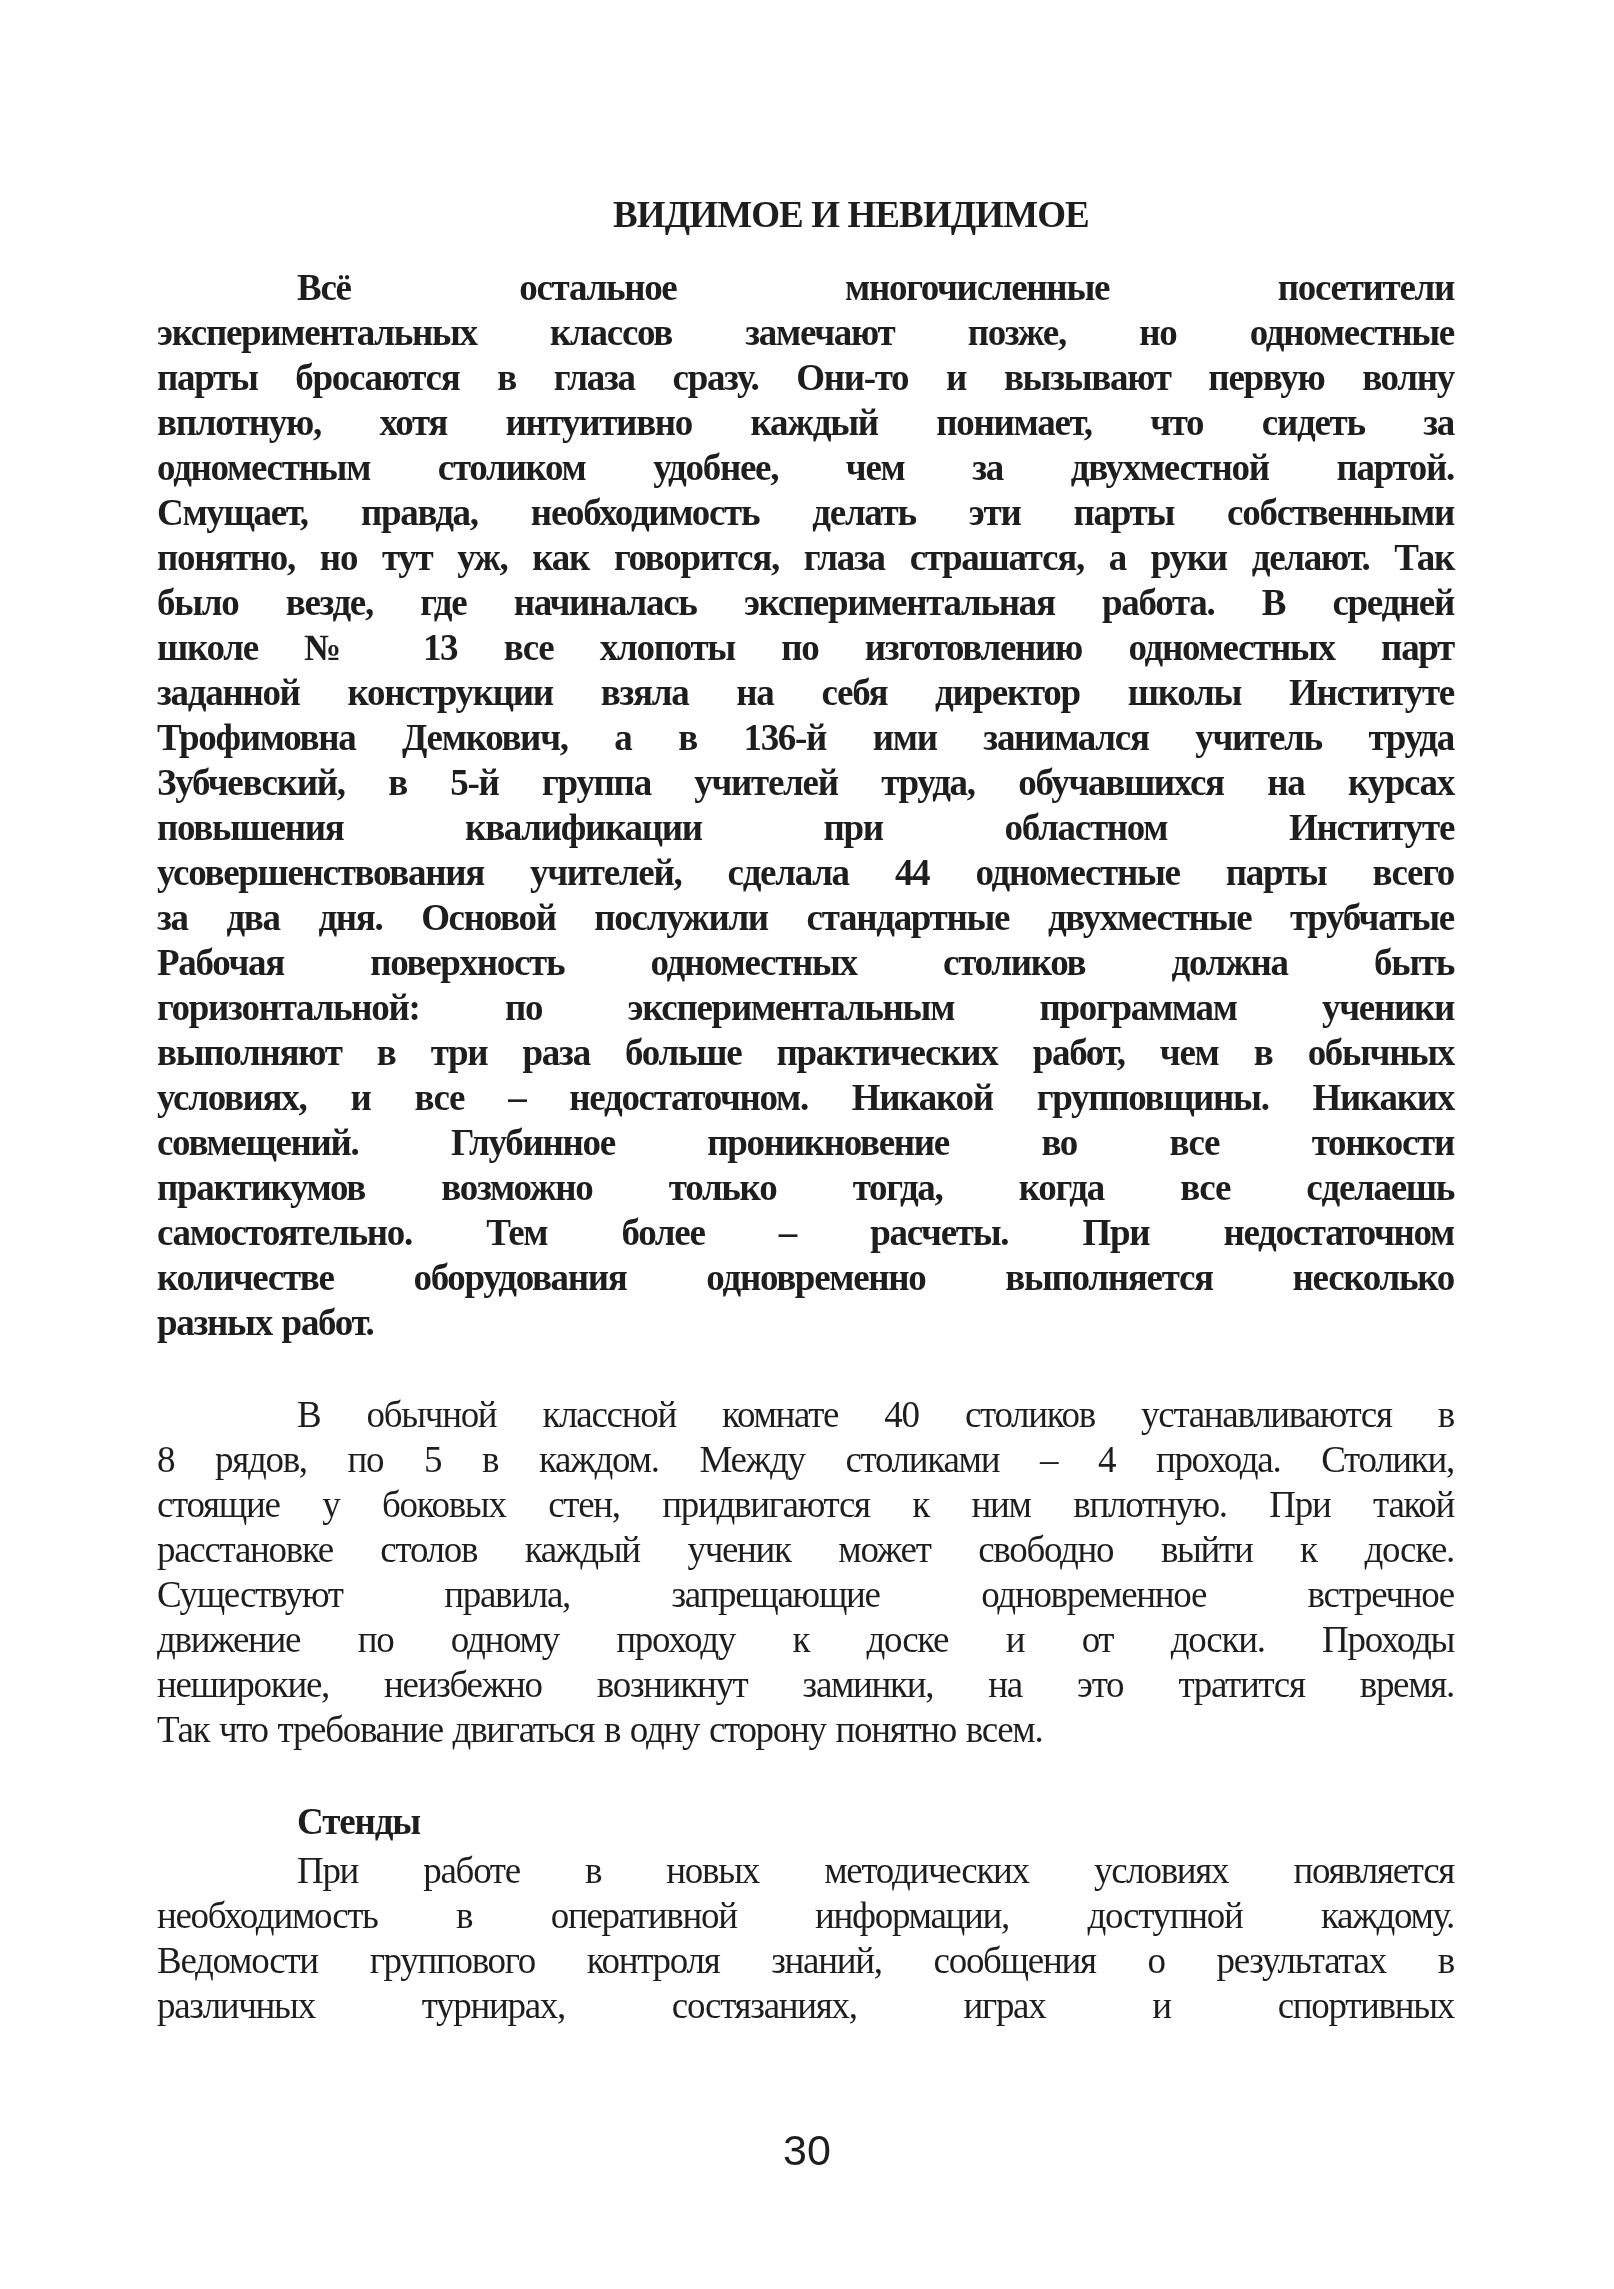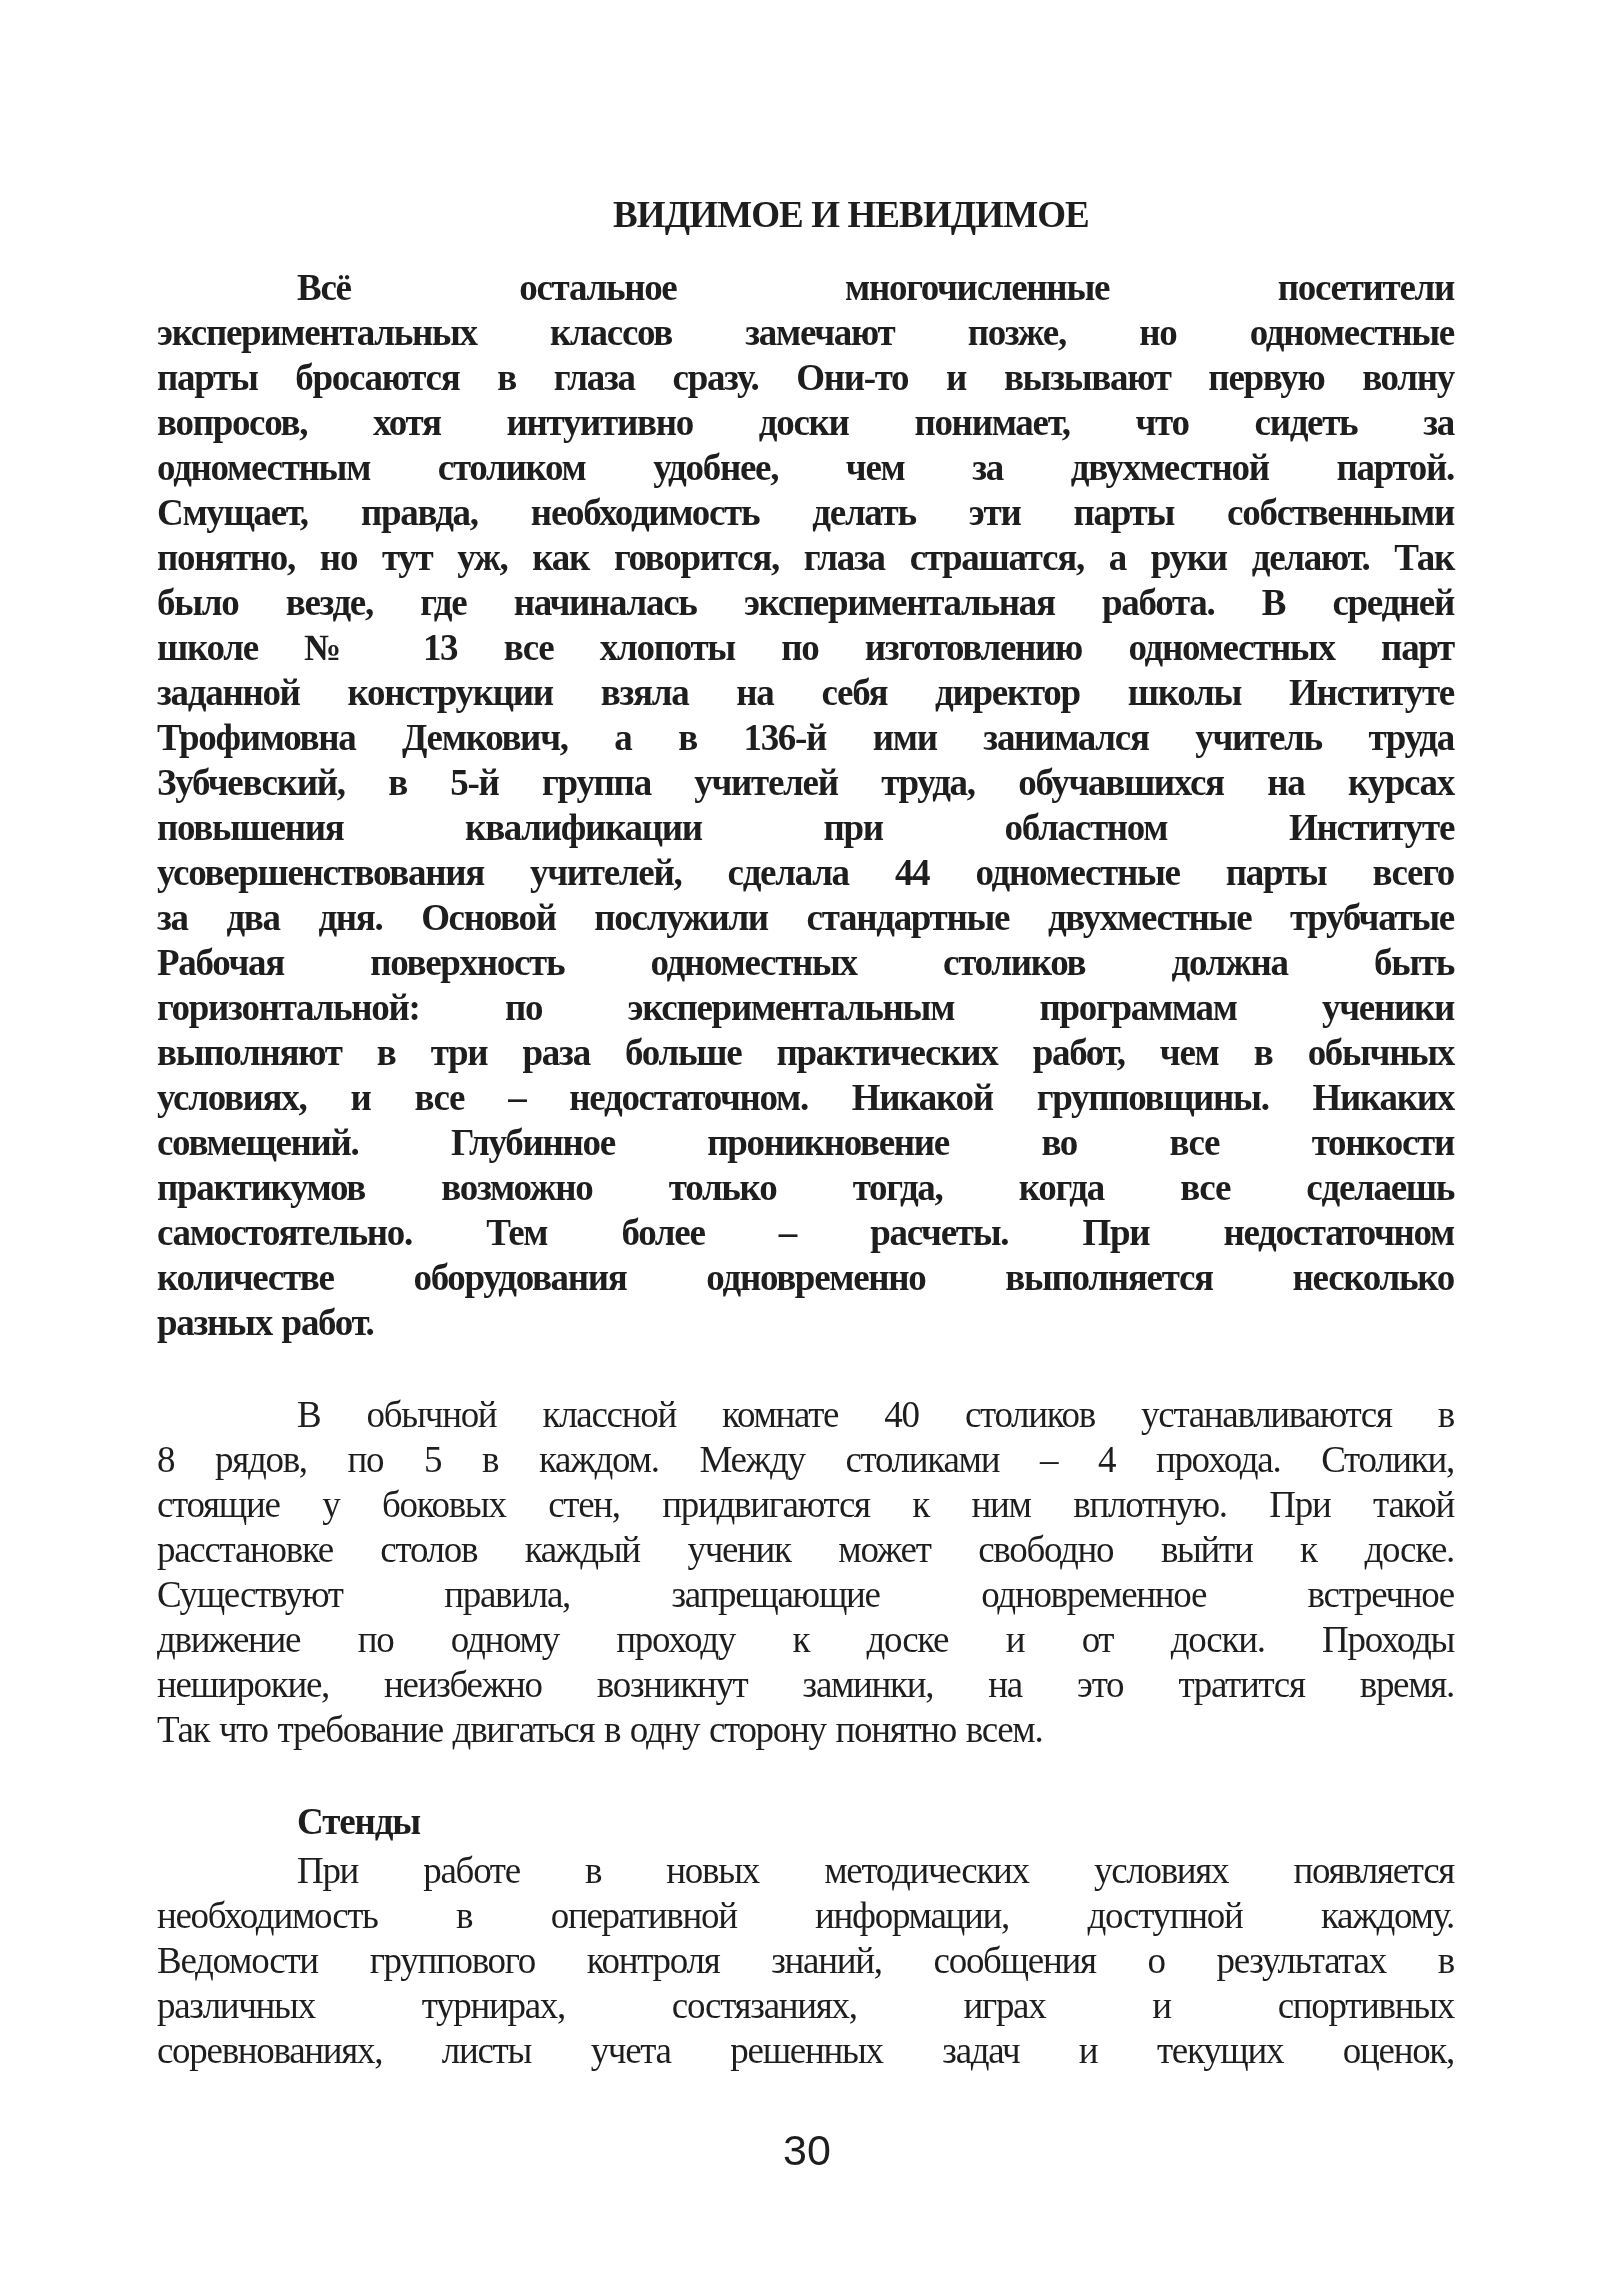--- a/index.html
+++ b/index.html
@@ -22,21 +22,21 @@
 </style>
 </head>
 <body>
 
 <h1 class="page-title">ВИДИМОЕ И НЕВИДИМОЕ</h1>
 
 <div class="body-text" id="para1">
     <span class="line indent">Всё остальное многочисленные посетители</span>
     <span class="line">экспериментальных классов замечают позже, но одноместные</span>
     <span class="line">парты бросаются в глаза сразу. Они-то и вызывают первую волну</span>
-    <span class="line">вопросов, хотя интуитивно доски понимает, что сидеть за</span>
+    <span class="line">вплотную, хотя интуитивно каждый понимает, что сидеть за</span>
     <span class="line">одноместным столиком удобнее, чем за двухместной партой.</span>
     <span class="line">Смущает, правда, необходимость делать эти парты собственными</span>
     <span class="line">понятно, но тут уж, как говорится, глаза страшатся, а руки делают. Так</span>
     <span class="line">было везде, где начиналась экспериментальная работа. В средней</span>
     <span class="line">школе № 13 все хлопоты по изготовлению одноместных парт</span>
     <span class="line">заданной конструкции взяла на себя директор школы Институте</span>
     <span class="line">Трофимовна Демкович, а в 136-й ими занимался учитель труда</span>
     <span class="line">Зубчевский, в 5-й группа учителей труда, обучавшихся на курсах</span>
     <span class="line">повышения квалификации при областном Институте</span>
     <span class="line">усовершенствования учителей, сделала 44 одноместные парты всего</span>
@@ -60,17 +60,16 @@
     <span class="line">движение по одному проходу к доске и от доски. Проходы</span>
     <span class="line">неширокие, неизбежно возникнут заминки, на это тратится время.</span>
     <span class="line last">Так что требование двигаться в одну сторону понятно всем.</span>
   </div>
 <div class="subheading">Стенды</div>
 <div class="body-text" id="para3">
     <span class="line indent">При работе в новых методических условиях появляется</span>
     <span class="line">необходимость в оперативной информации, доступной каждому.</span>
     <span class="line">Ведомости группового контроля знаний, сообщения о результатах в</span>
     <span class="line">различных турнирах, состязаниях, играх и спортивных</span>
-    <span class="line">соревнованиях, листы учета решенных задач и текущих оценок,</span>
   </div>
 
 <div class="page-number">30</div>
 
 
 </body></html>

